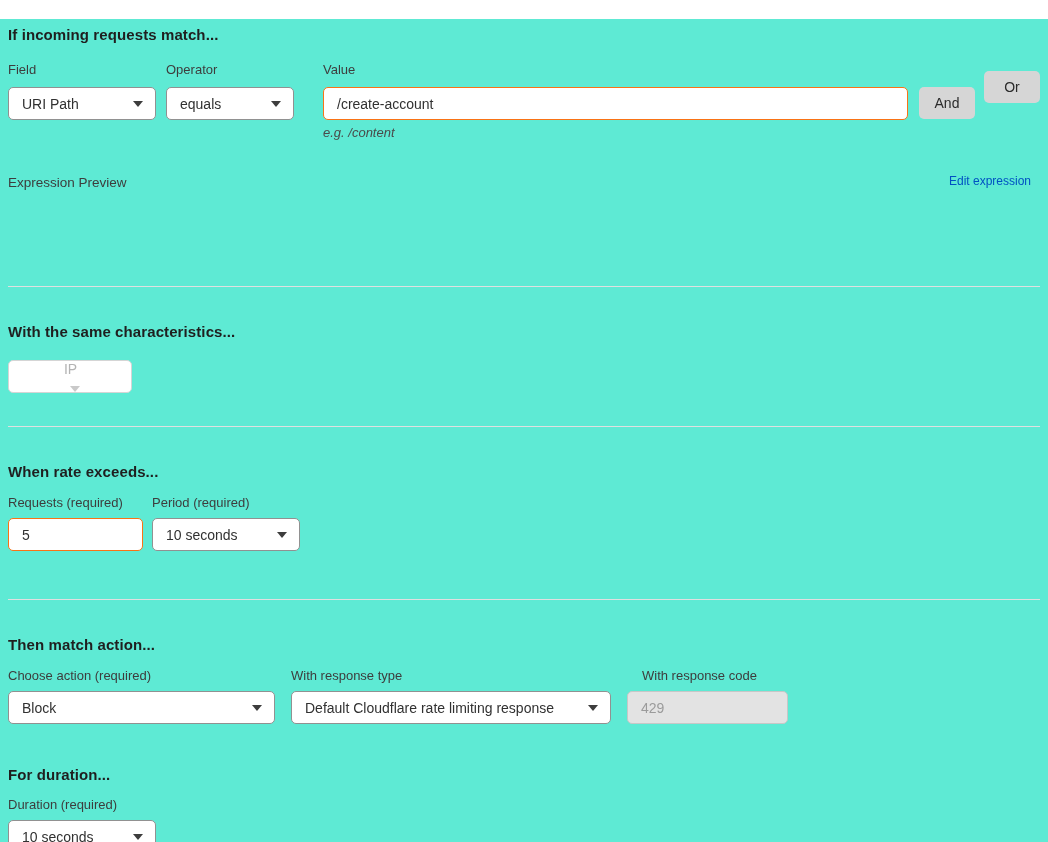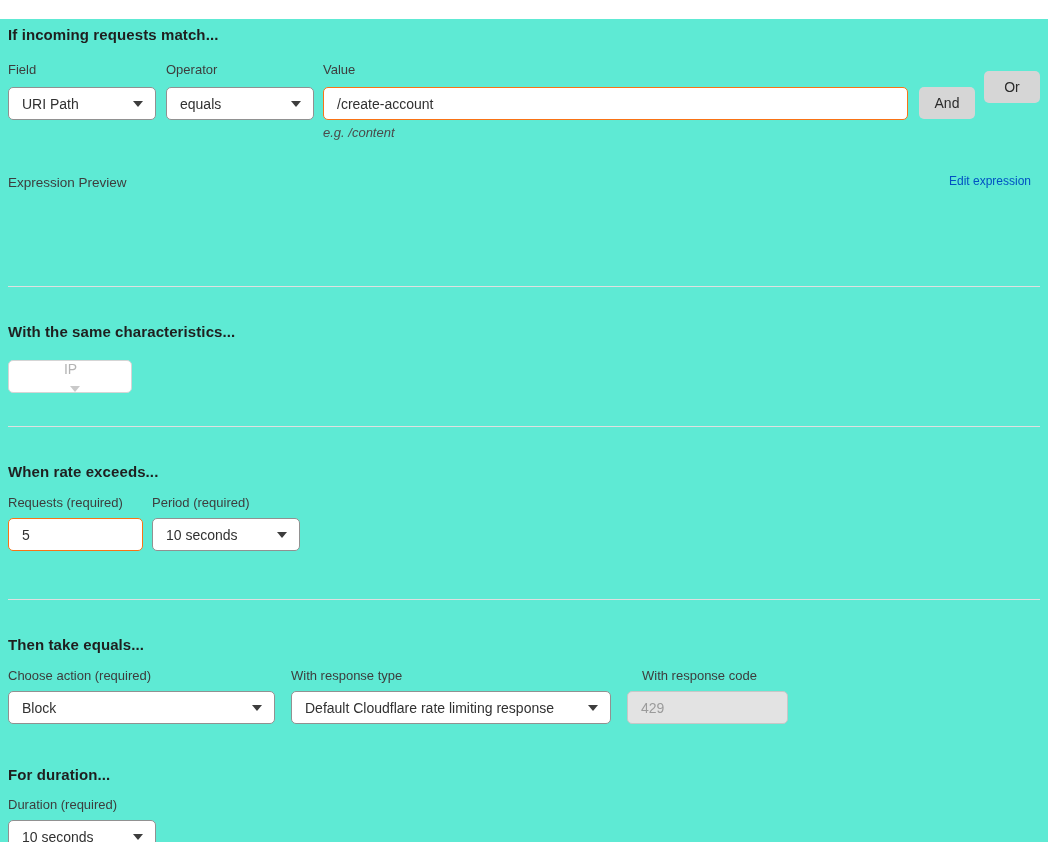--- a/index.html
+++ b/index.html
@@ -133,21 +133,21 @@
 
   <div class="abs field-label" style="left:8px; top:43px;">Field</div>
   <div class="abs field-label" style="left:166px; top:43px;">Operator</div>
   <div class="abs field-label" style="left:323px; top:43px;">Value</div>
 
   <div class="abs control select" style="left:8px; top:68px; width:148px;">
     <span>URI Path</span>
     <span class="chevron"></span>
   </div>
 
-  <div class="abs control select" style="left:166px; top:68px; width:148px;">
+  <div class="abs control select" style="left:166px; top:68px; width:128px;">
     <span>equals</span>
     <span class="chevron"></span>
   </div>
 
   <div class="abs" style="left:323px; top:68px; width:585px;">
     <input class="text-input" type="text" value="/create-account" style="">
   </div>
 
   <div class="abs" style="left:919px; top:68px; width:56px;">
     <button class="btn">And</button>
@@ -182,21 +182,21 @@
     <input class="text-input" type="text" value="5" style="">
   </div>
 
   <div class="abs control select" style="left:152px; top:499px; width:148px;">
     <span>10 seconds</span>
     <span class="chevron"></span>
   </div>
 
   <div class="abs divider" style="left:8px; top:580px; width:1032px;"></div>
 
-  <div class="abs section-heading" style="left:8px; top:617px;">Then take equals...</div>
+  <div class="abs section-heading" style="left:8px; top:617px;">Then match action...</div>
 
   <div class="abs field-label" style="left:8px; top:649px;">Choose action (required)</div>
   <div class="abs field-label" style="left:291px; top:649px;">With response type</div>
   <div class="abs field-label" style="left:642px; top:649px;">With response code</div>
 
   <div class="abs control select" style="left:8px; top:672px; width:267px;">
     <span>Block</span>
     <span class="chevron"></span>
   </div>
 

